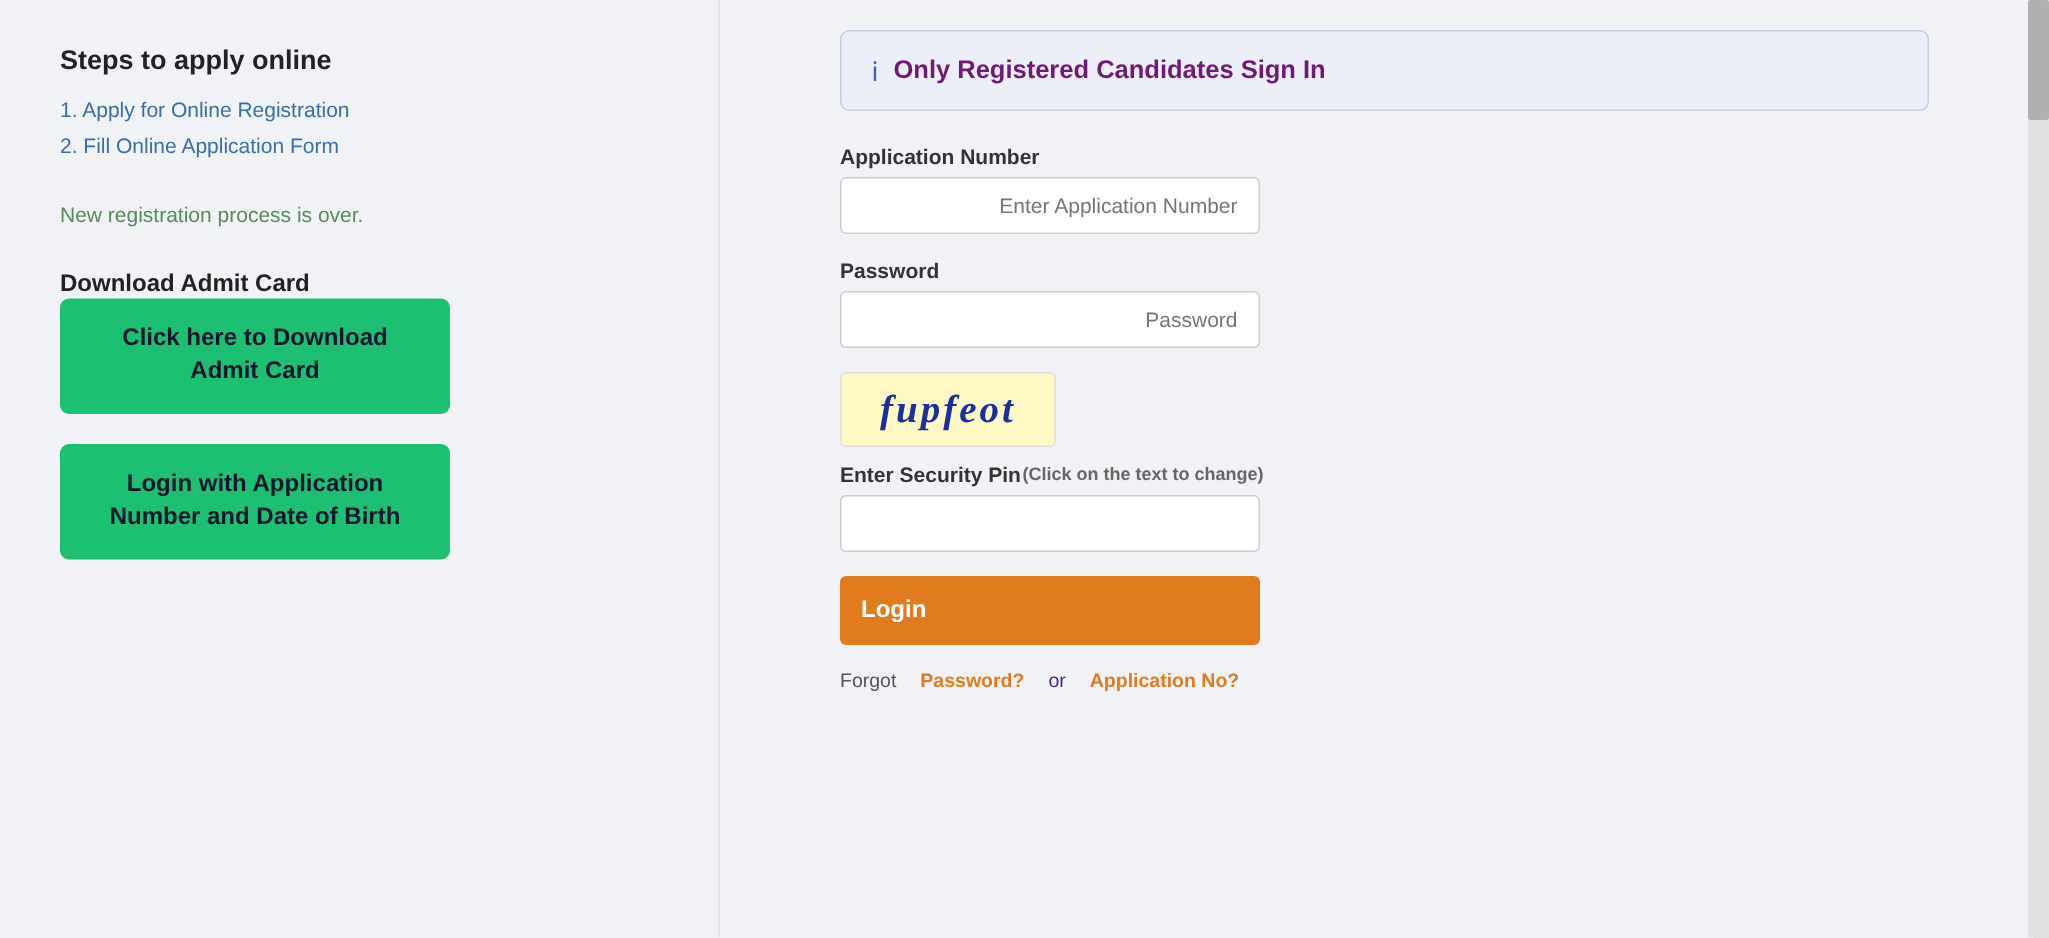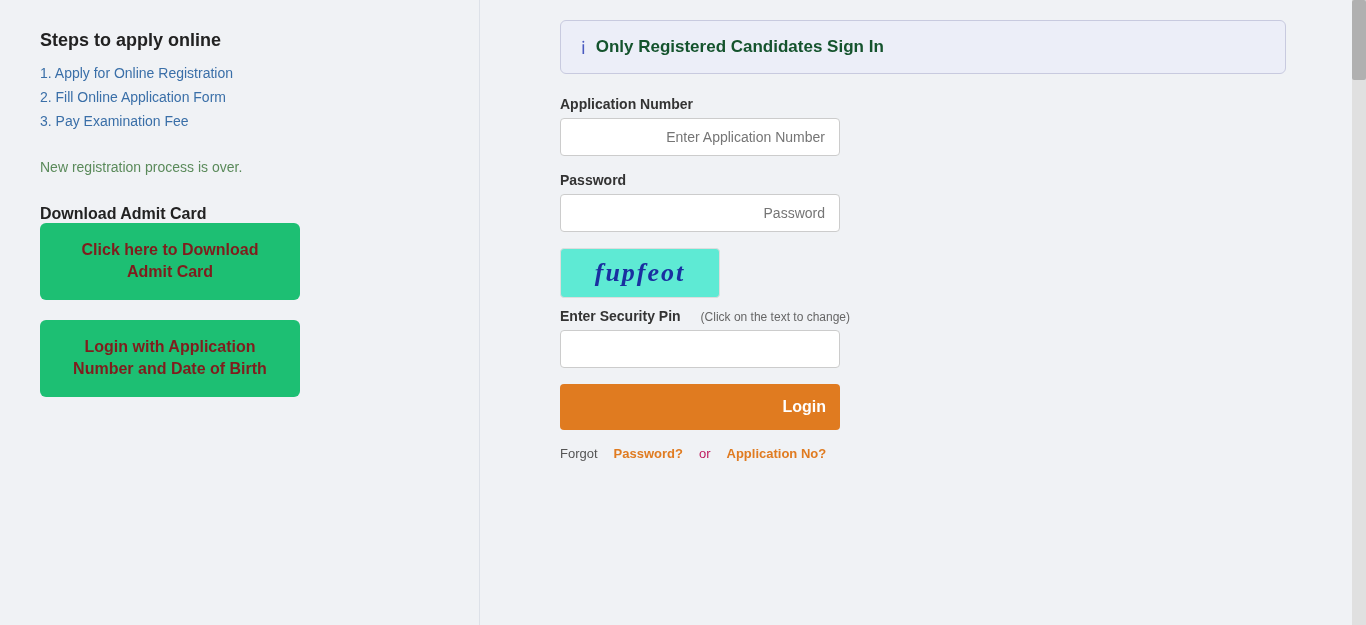--- a/index.html
+++ b/index.html
@@ -93,21 +93,21 @@
       font-size: 16px;
       font-weight: bold;
       color: #222;
     }
 
     .btn-green {
       display: block;
       width: 260px;
       padding: 16px 20px;
       background-color: #1dbf73;
-      color: #7f1d1d;
+      color: #0f172a;
       font-size: 16px;
       font-weight: bold;
       text-align: center;
       border: none;
       border-radius: 6px;
       cursor: pointer;
       margin-bottom: 20px;
       line-height: 1.4;
     }
 
@@ -123,21 +123,21 @@
       margin-bottom: 22px;
     }
 
     .info-icon {
       color: #4a5ac0;
       font-size: 18px;
       flex-shrink: 0;
     }
 
     .sign-in-text {
-      color: #14532d;
+      color: #701a75;
       font-size: 17px;
       font-weight: bold;
       line-height: 1.4;
     }
 
     .form-group {
       margin-bottom: 16px;
     }
 
     .form-label {
@@ -154,71 +154,72 @@
       padding: 10px 14px;
       border: 1px solid #ccc;
       border-radius: 4px;
       font-size: 14px;
       color: #999;
       background-color: #fff;
       text-align: right;
     }
 
     .captcha-container {
-      background-color: #5eead4;
+      background-color: #fef9c3;
       border: 1px solid #ddd;
       border-radius: 4px;
       padding: 8px 14px;
-      width: 160px;
+      width: 144px;
       margin-bottom: 10px;
       display: flex;
       align-items: center;
       justify-content: center;
       min-height: 50px;
     }
 
     .captcha-text {
       font-size: 26px;
       font-weight: bold;
       color: #1a2fa0;
       font-style: italic;
       letter-spacing: 2px;
       font-family: 'Georgia', serif;
       cursor: pointer;
       user-select: none;
     }
 
     .security-pin-label-row {
       display: flex;
-      align-items: flex-end;
-      gap: 20px;
+      align-items: center;
+      gap: 1px;
       margin-bottom: 6px;
     }
 
     .security-pin-label {
       font-size: 14px;
       font-weight: bold;
       color: #333;
     }
 
     .click-hint {
       font-size: 12px;
       color: #666;
+      font-weight: bold;
     }
 
     .btn-login {
       display: block;
       width: 100%;
       max-width: 280px;
       padding: 14px;
       background-color: #e07b20;
       color: #fff;
       font-size: 16px;
       font-weight: bold;
-      text-align: right;
+      text-align: left;
       border: none;
       border-radius: 4px;
       cursor: pointer;
       margin-top: 10px;
       margin-bottom: 16px;
     }
 
     .forgot-row {
       font-size: 13px;
       color: #555;
@@ -232,35 +233,34 @@
       color: #e07b20;
       cursor: pointer;
       font-weight: bold;
     }
 
     .forgot-label {
       color: #555;
     }
 
     .forgot-or {
-      color: #be185d;
+      color: #4c1d95;
     }
   </style>
 </head>
 <body>
 
 <div class="page-wrapper">
 
   <div class="left-panel">
     <h2 class="section-title">Steps to apply online</h2>
 
     <ul class="steps-list">
       <li>1. Apply for Online Registration</li>
       <li>2. Fill Online Application Form</li>
-      <li>3. Pay Examination Fee</li>
     </ul>
 
     <p class="registration-note">New registration process is over.</p>
 
     <h3 class="download-title">Download Admit Card</h3>
 
     <button class="btn-green">Click here to Download Admit Card</button>
 
     <button class="btn-green">Login with Application Number and Date of Birth</button>
   </div>

